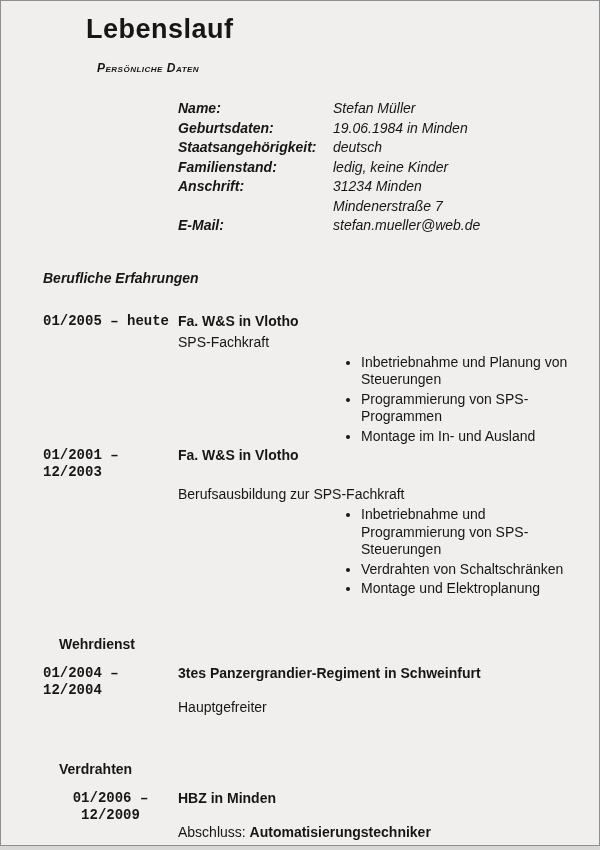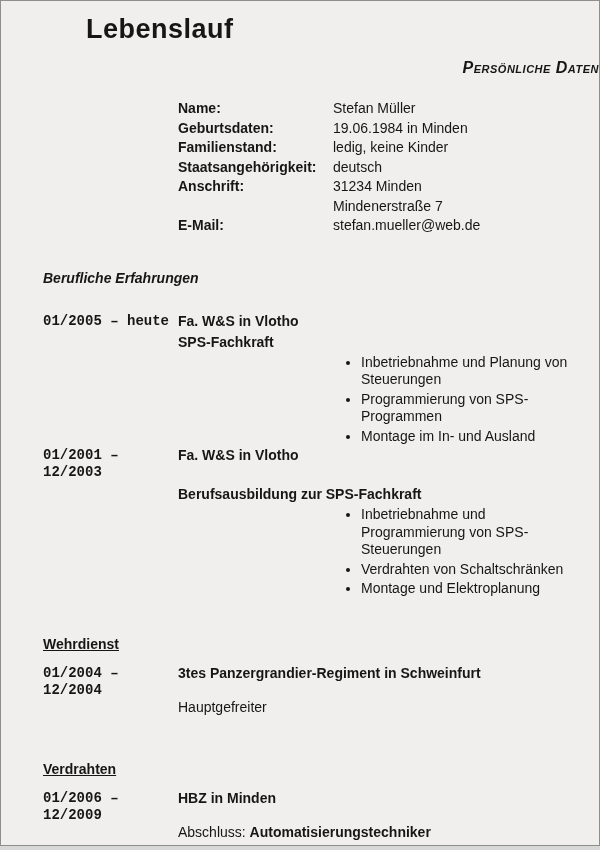--- a/index.html
+++ b/index.html
@@ -16,93 +16,91 @@
   }
   .cv-title {
     margin:14px 0 0 85px;
     font-size:27px;
     font-weight:bold;
     line-height:28px;
     letter-spacing:0.5px;
   }
   .personal-heading {
     margin:16px 0 0 96px;
-    font-size:16px;
+    font-size:12px;
     font-weight:bold;
     font-style:italic;
     font-variant:small-caps;
     letter-spacing:0.5px;
     line-height:18px;
-    text-align:right;
   }
   .personal-rows { margin-top:22px; }
-  .pfield { display:flex; margin-left:177px; line-height:19.5px; }
+  .pfield { display:flex; margin-left:177px; line-height:19.5px;font-style:italic; }
   .pfield .lbl { width:155px; font-weight:bold; flex:0 0 155px; }
   .pfield .val { white-space:nowrap; }
   .section-heading-italic {
     margin:34px 0 13px 42px;
     font-weight:bold;
     font-style:italic;
     line-height:17px;
   }
   .section-heading {
     font-weight:bold;
     line-height:17px;
-    margin-left:42px;
-    text-decoration:underline;
+    margin-left:58px;
   }
   .entry-row { display:flex; margin-left:42px; line-height:17px; }
   .entry-row .period { flex:0 0 135px; width:135px; font-weight:bold;font-family:Liberation Mono, monospace; }
   .entry-row .etitle { font-weight:bold; }
-  .role-line { margin-left:177px; font-weight:bold; line-height:17px; }
+  .role-line { margin-left:177px; font-weight:normal; line-height:17px; }
   .bullets {
     margin:3px 0 0 342px;
     padding:0 0 0 18px;
     width:215px;
     list-style:disc;
     line-height:17.5px;
   }
   .bullets li { margin:0 0 2px 0; }
   .sub-line { margin-left:177px; line-height:17px; }
   .degree b { font-weight:bold; }
   
   .entry1-row   { margin-top:26px; }
   .role1        { margin-top:4px; }
   .entry2-row   { }
   .role2        { margin-top:5px; }
   .military-heading { margin-top:38px; }
   .military-row { margin-top:12px; }
   .education-heading { margin-top:45px; }
-  .education-row { margin-top:12px; }
+  .education-row { margin-top:12px;text-align:center; }
 </style>
 </head>
 <body>
 
 <div class="page">
 
   <div class="cv-title">Lebenslauf</div>
 
   <div class="personal-heading">Persönliche Daten</div>
 
   <div class="personal-rows">
     <div class="pfield">
       <span class="lbl">Name:</span>
       <span class="val">Stefan Müller</span>
     </div>
     <div class="pfield">
       <span class="lbl">Geburtsdaten:</span>
       <span class="val">19.06.1984 in Minden</span>
     </div>
     <div class="pfield">
+      <span class="lbl">Staatsangehörigkeit:</span>
+      <span class="val">deutsch</span>
+    </div>
+    <div class="pfield">
       <span class="lbl">Familienstand:</span>
       <span class="val">ledig, keine Kinder</span>
-    </div>
-    <div class="pfield">
-      <span class="lbl">Staatsangehörigkeit:</span>
-      <span class="val">deutsch</span>
     </div>
     <div class="pfield">
       <span class="lbl">Anschrift:</span>
       <span class="val">31234 Minden</span>
     </div>
     <div class="pfield">
       <span class="lbl"></span>
       <span class="val">Mindenerstraße 7</span>
     </div>
     <div class="pfield">

